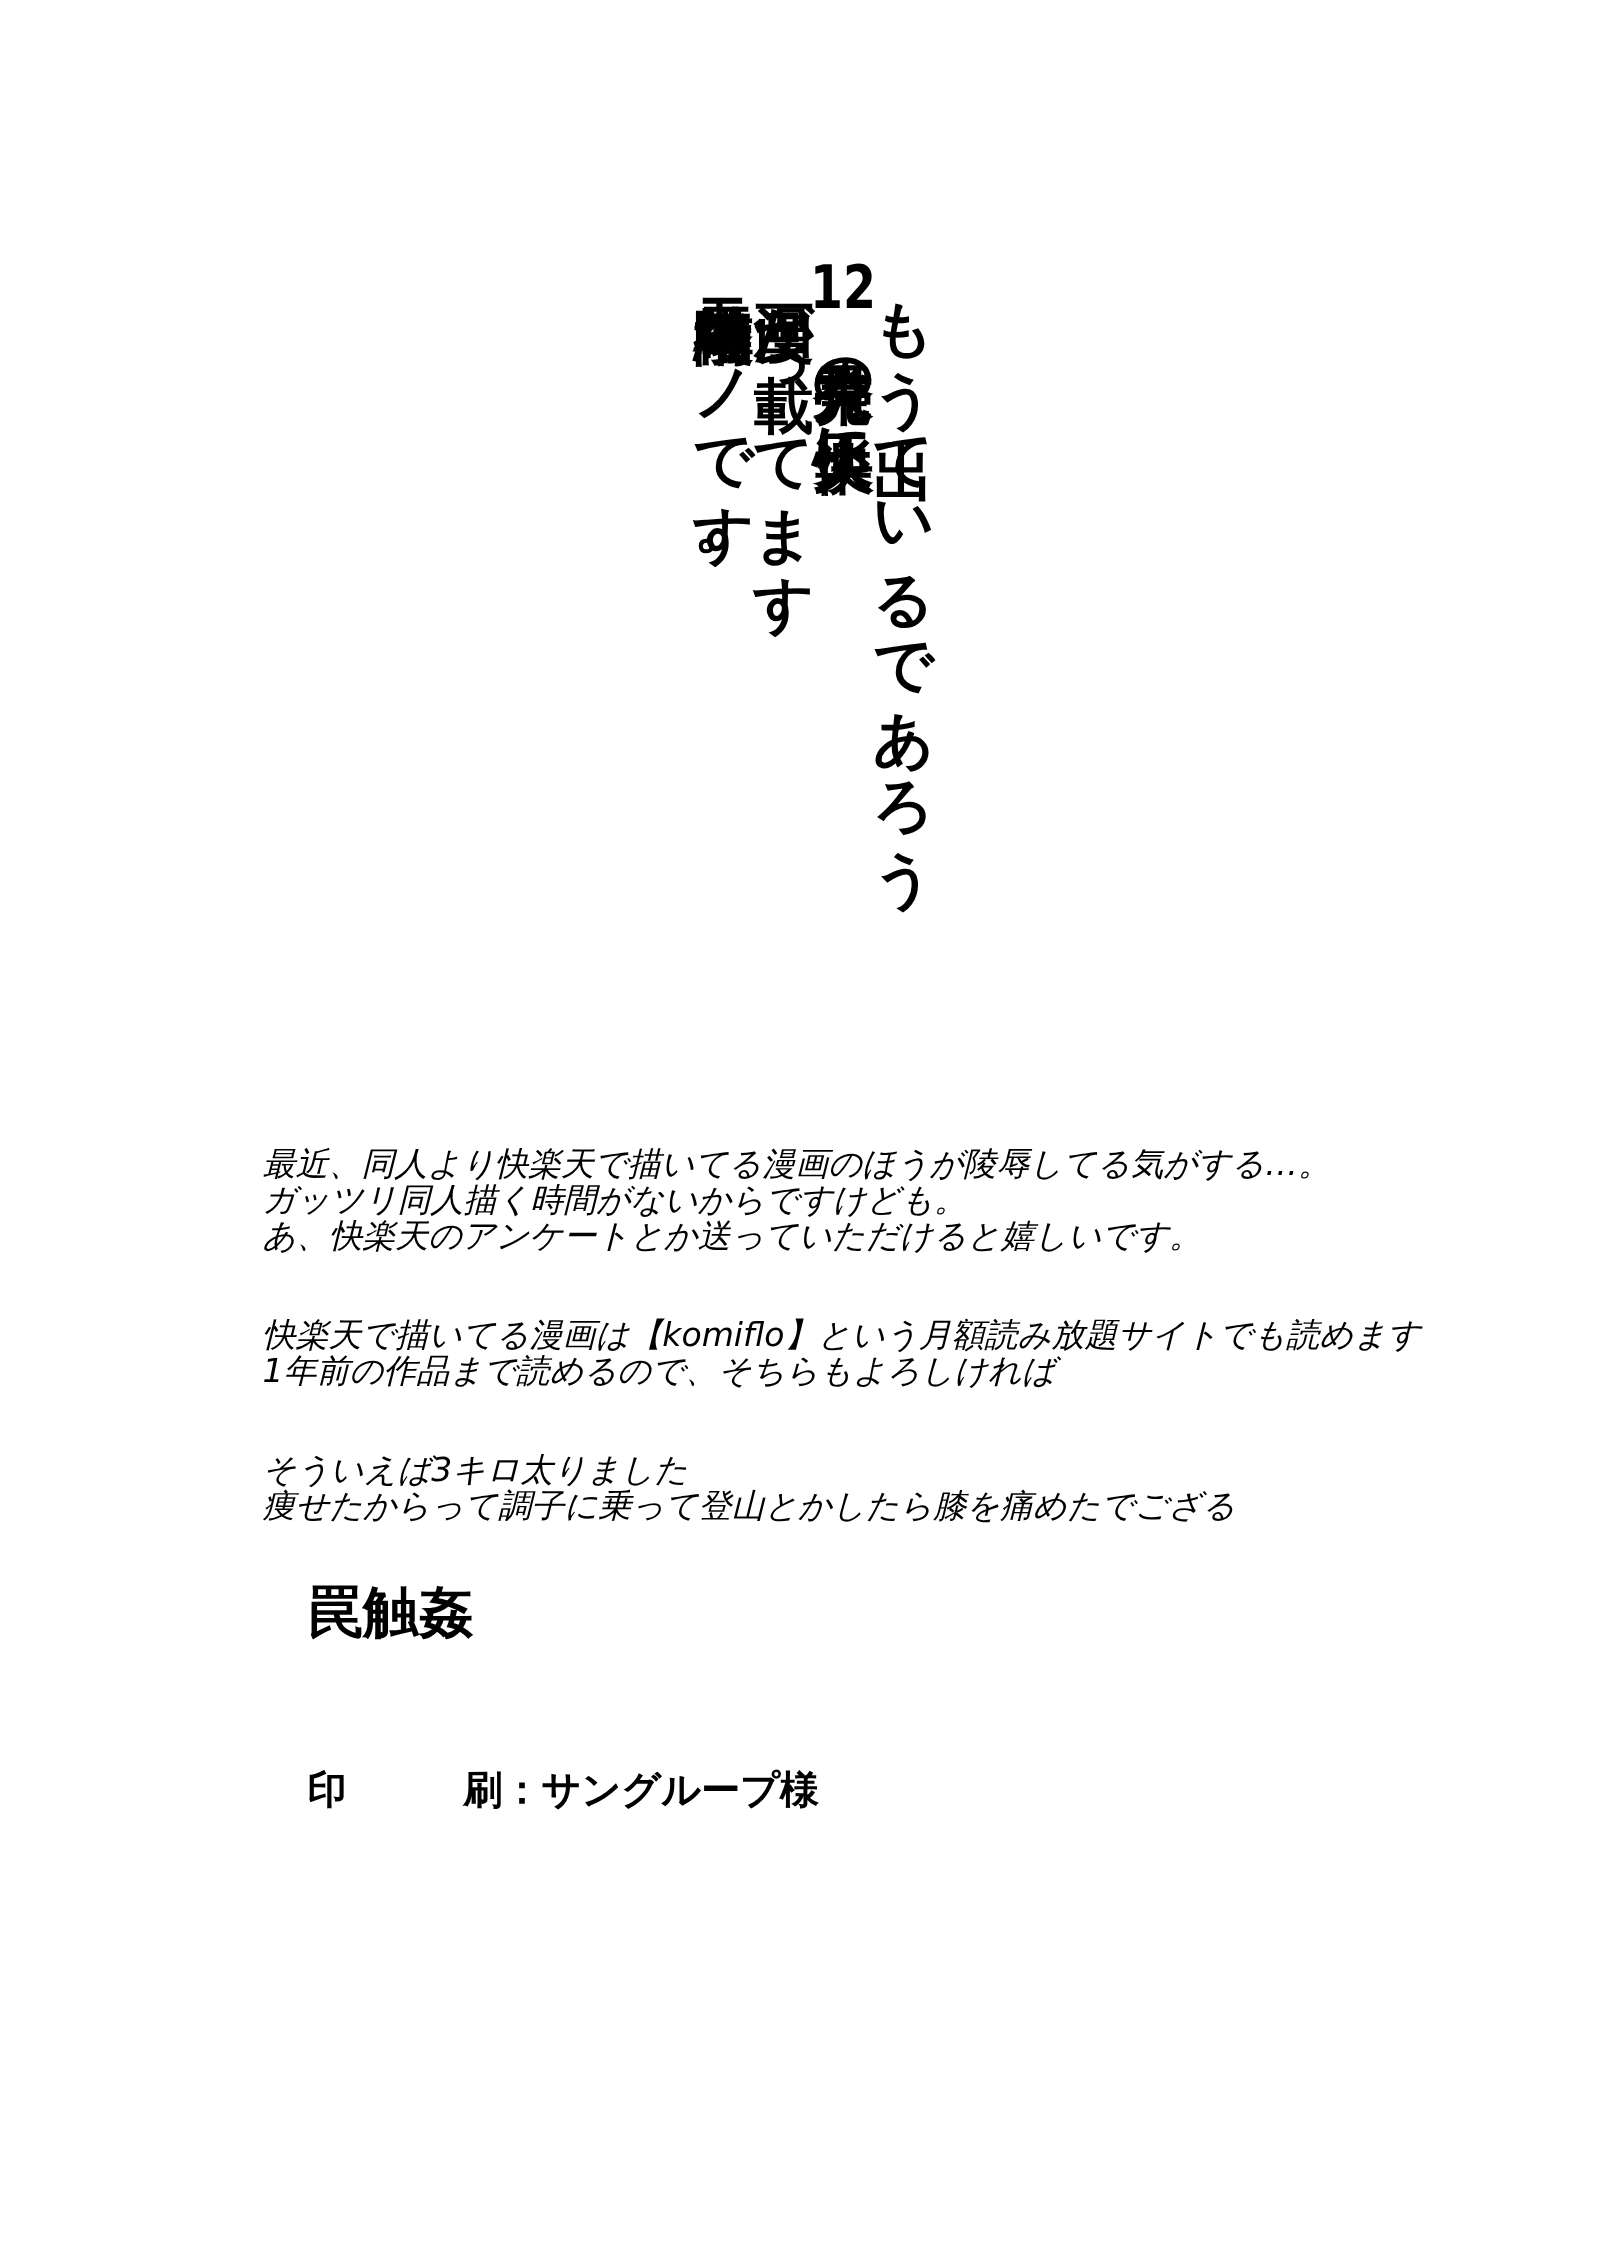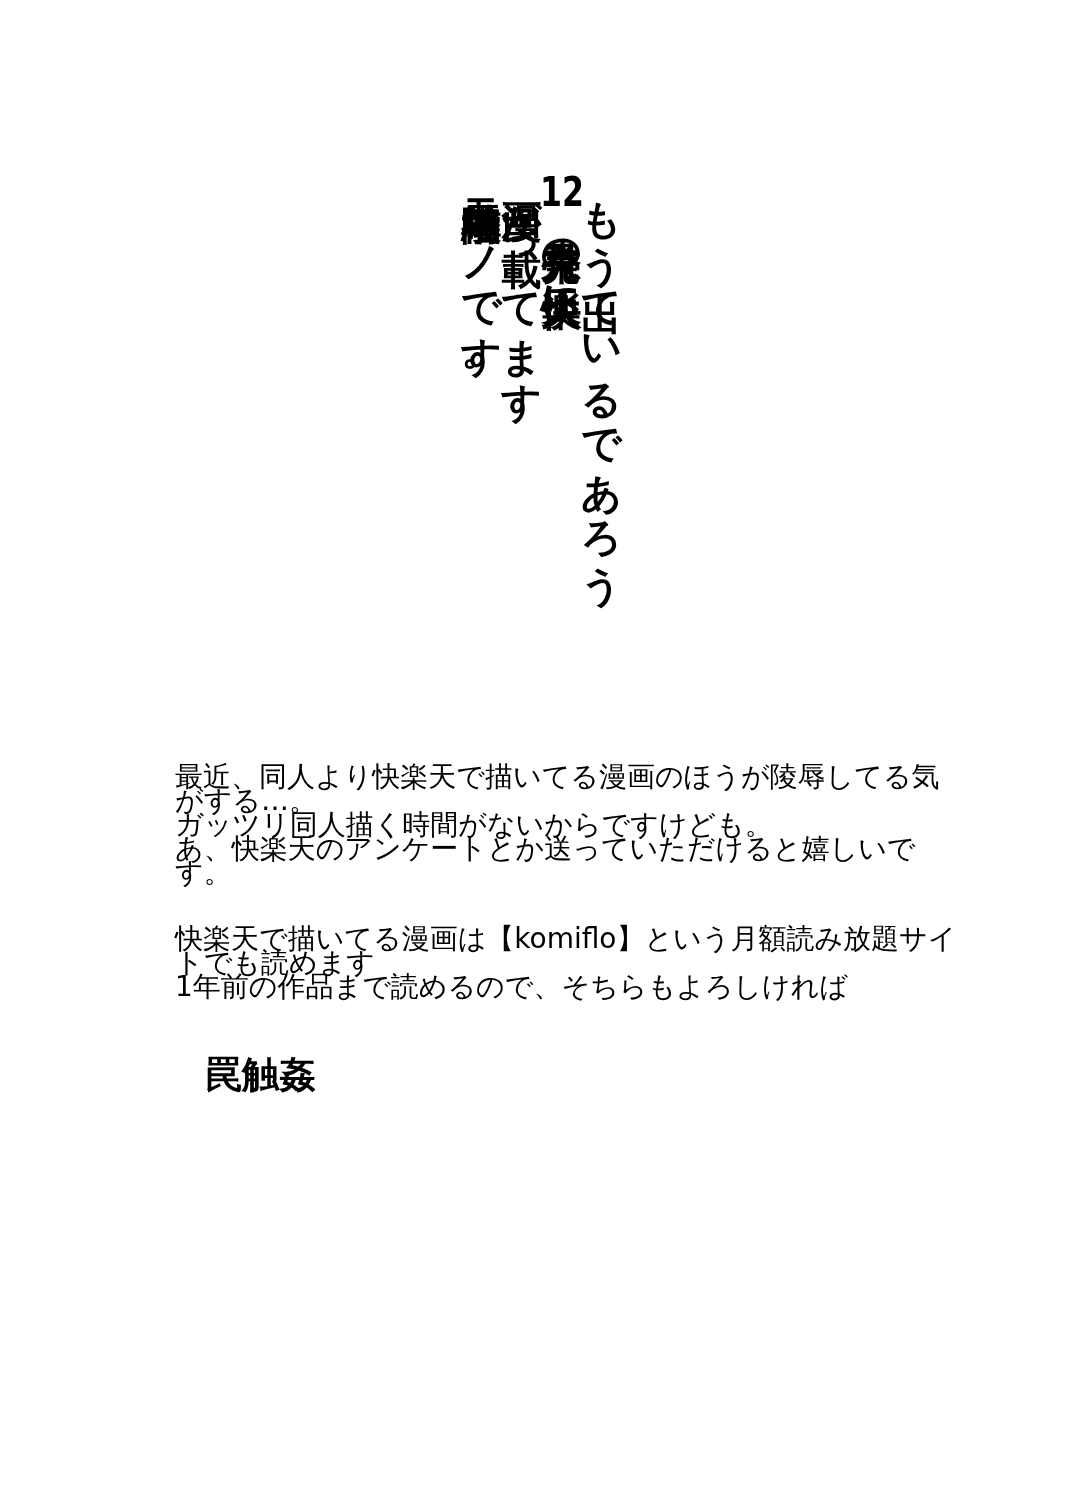--- a/index.html
+++ b/index.html
@@ -35,24 +35,25 @@
     text-combine-upright: all;
     -webkit-text-combine: horizontal;
   }
 
   
   .afterword {
     position: absolute;
     left: 175px;
     top: 741px;
     width: 790px;
-    font-size: 28px;
+    font-size: 22px;
     line-height: 24px;
     font-weight: 400;
     white-space: pre-line;
+    font-style: italic;
   }
   .afterword p { margin: 0 0 18px 0; }
 
   
   .colophon {
     position: absolute;
     left: 205px;
     top: 1058px;
     font-weight: 700;
   }
@@ -78,25 +79,28 @@
     <div class="vcol">漫画が載ってます</div>
     <div class="vcol">結構陵辱モノです。</div>
   </div>
 
   <div class="afterword">
     <p>最近、同人より快楽天で描いてる漫画のほうが陵辱してる気がする…。
 ガッツリ同人描く時間がないからですけども。
 あ、快楽天のアンケートとか送っていただけると嬉しいです。</p>
     <p>快楽天で描いてる漫画は【komiflo】という月額読み放題サイトでも読めます
 1年前の作品まで読めるので、そちらもよろしければ</p>
+    <p>そういえば3キロ太りました
+痩せたからって調子に乗って登山とかしたら膝を痛めたでござる</p>
   </div>
 
   <div class="colophon">
     <div class="c-title">罠触姦</div>
     <div class="c-lines">
+      <div class="c-line">印　　　刷：サングループ様</div>
       
       
       
       
     </div>
   </div>
 
 </div>
 
 </body></html>

